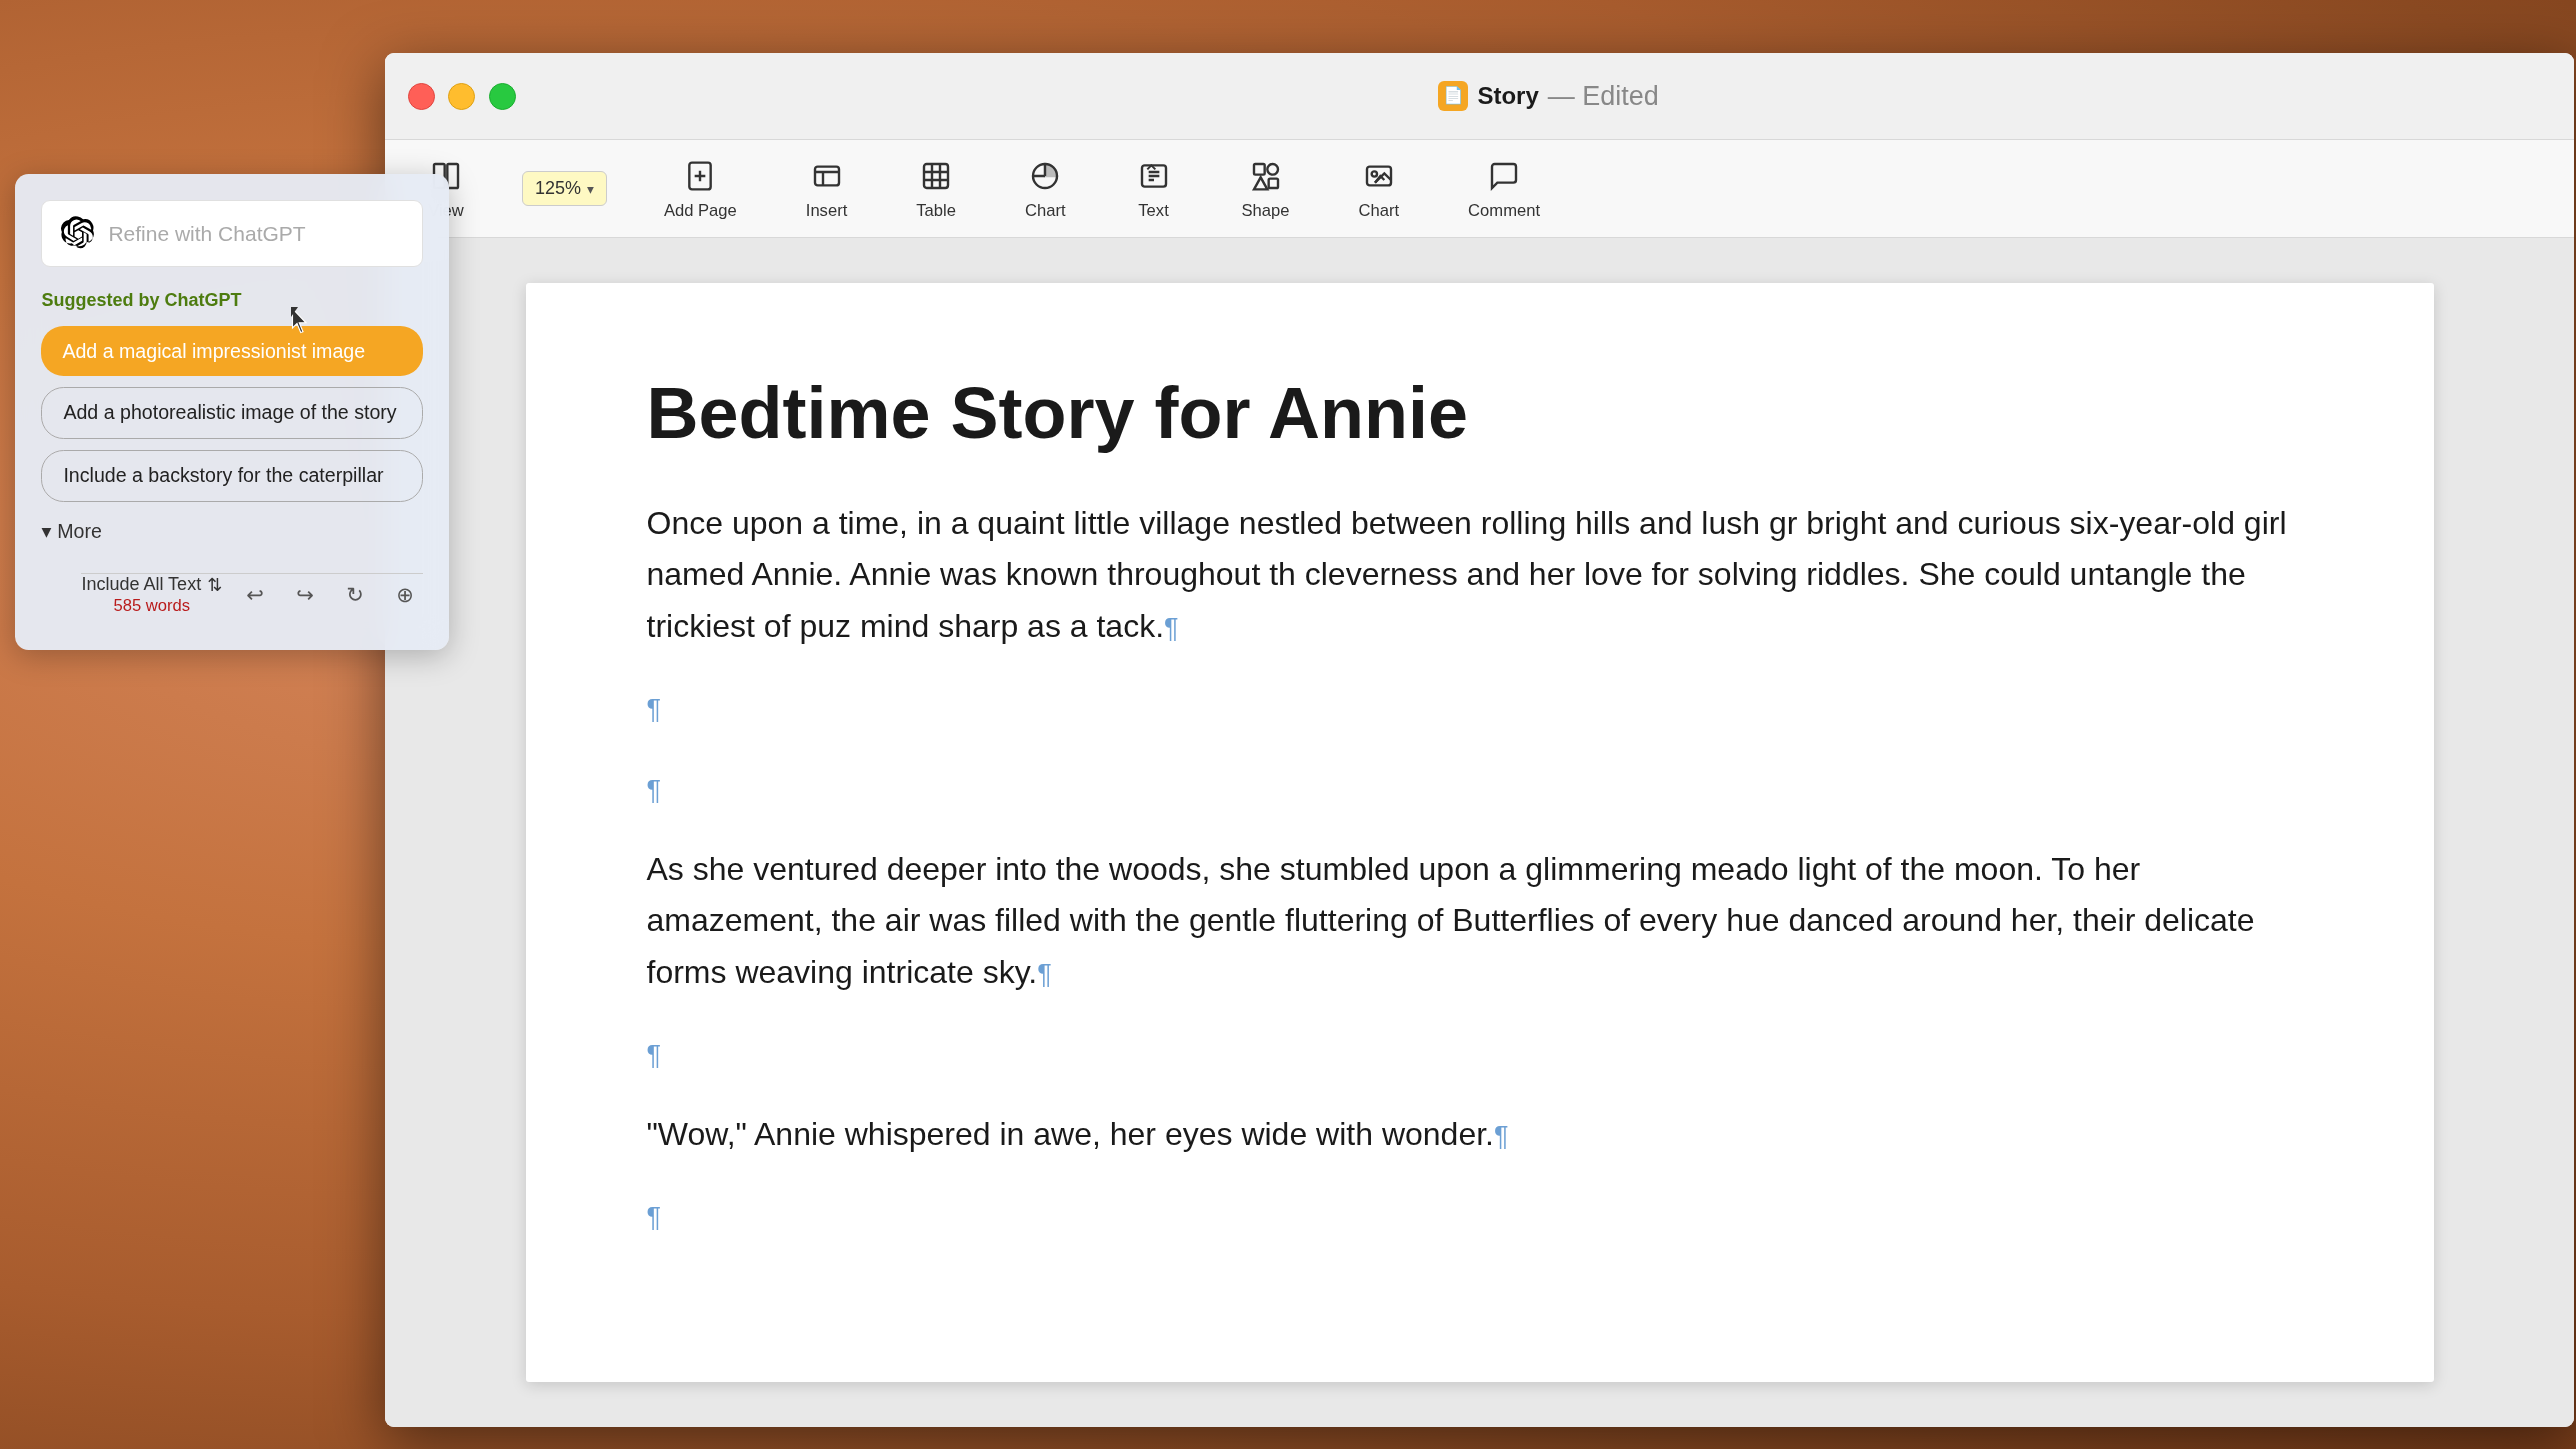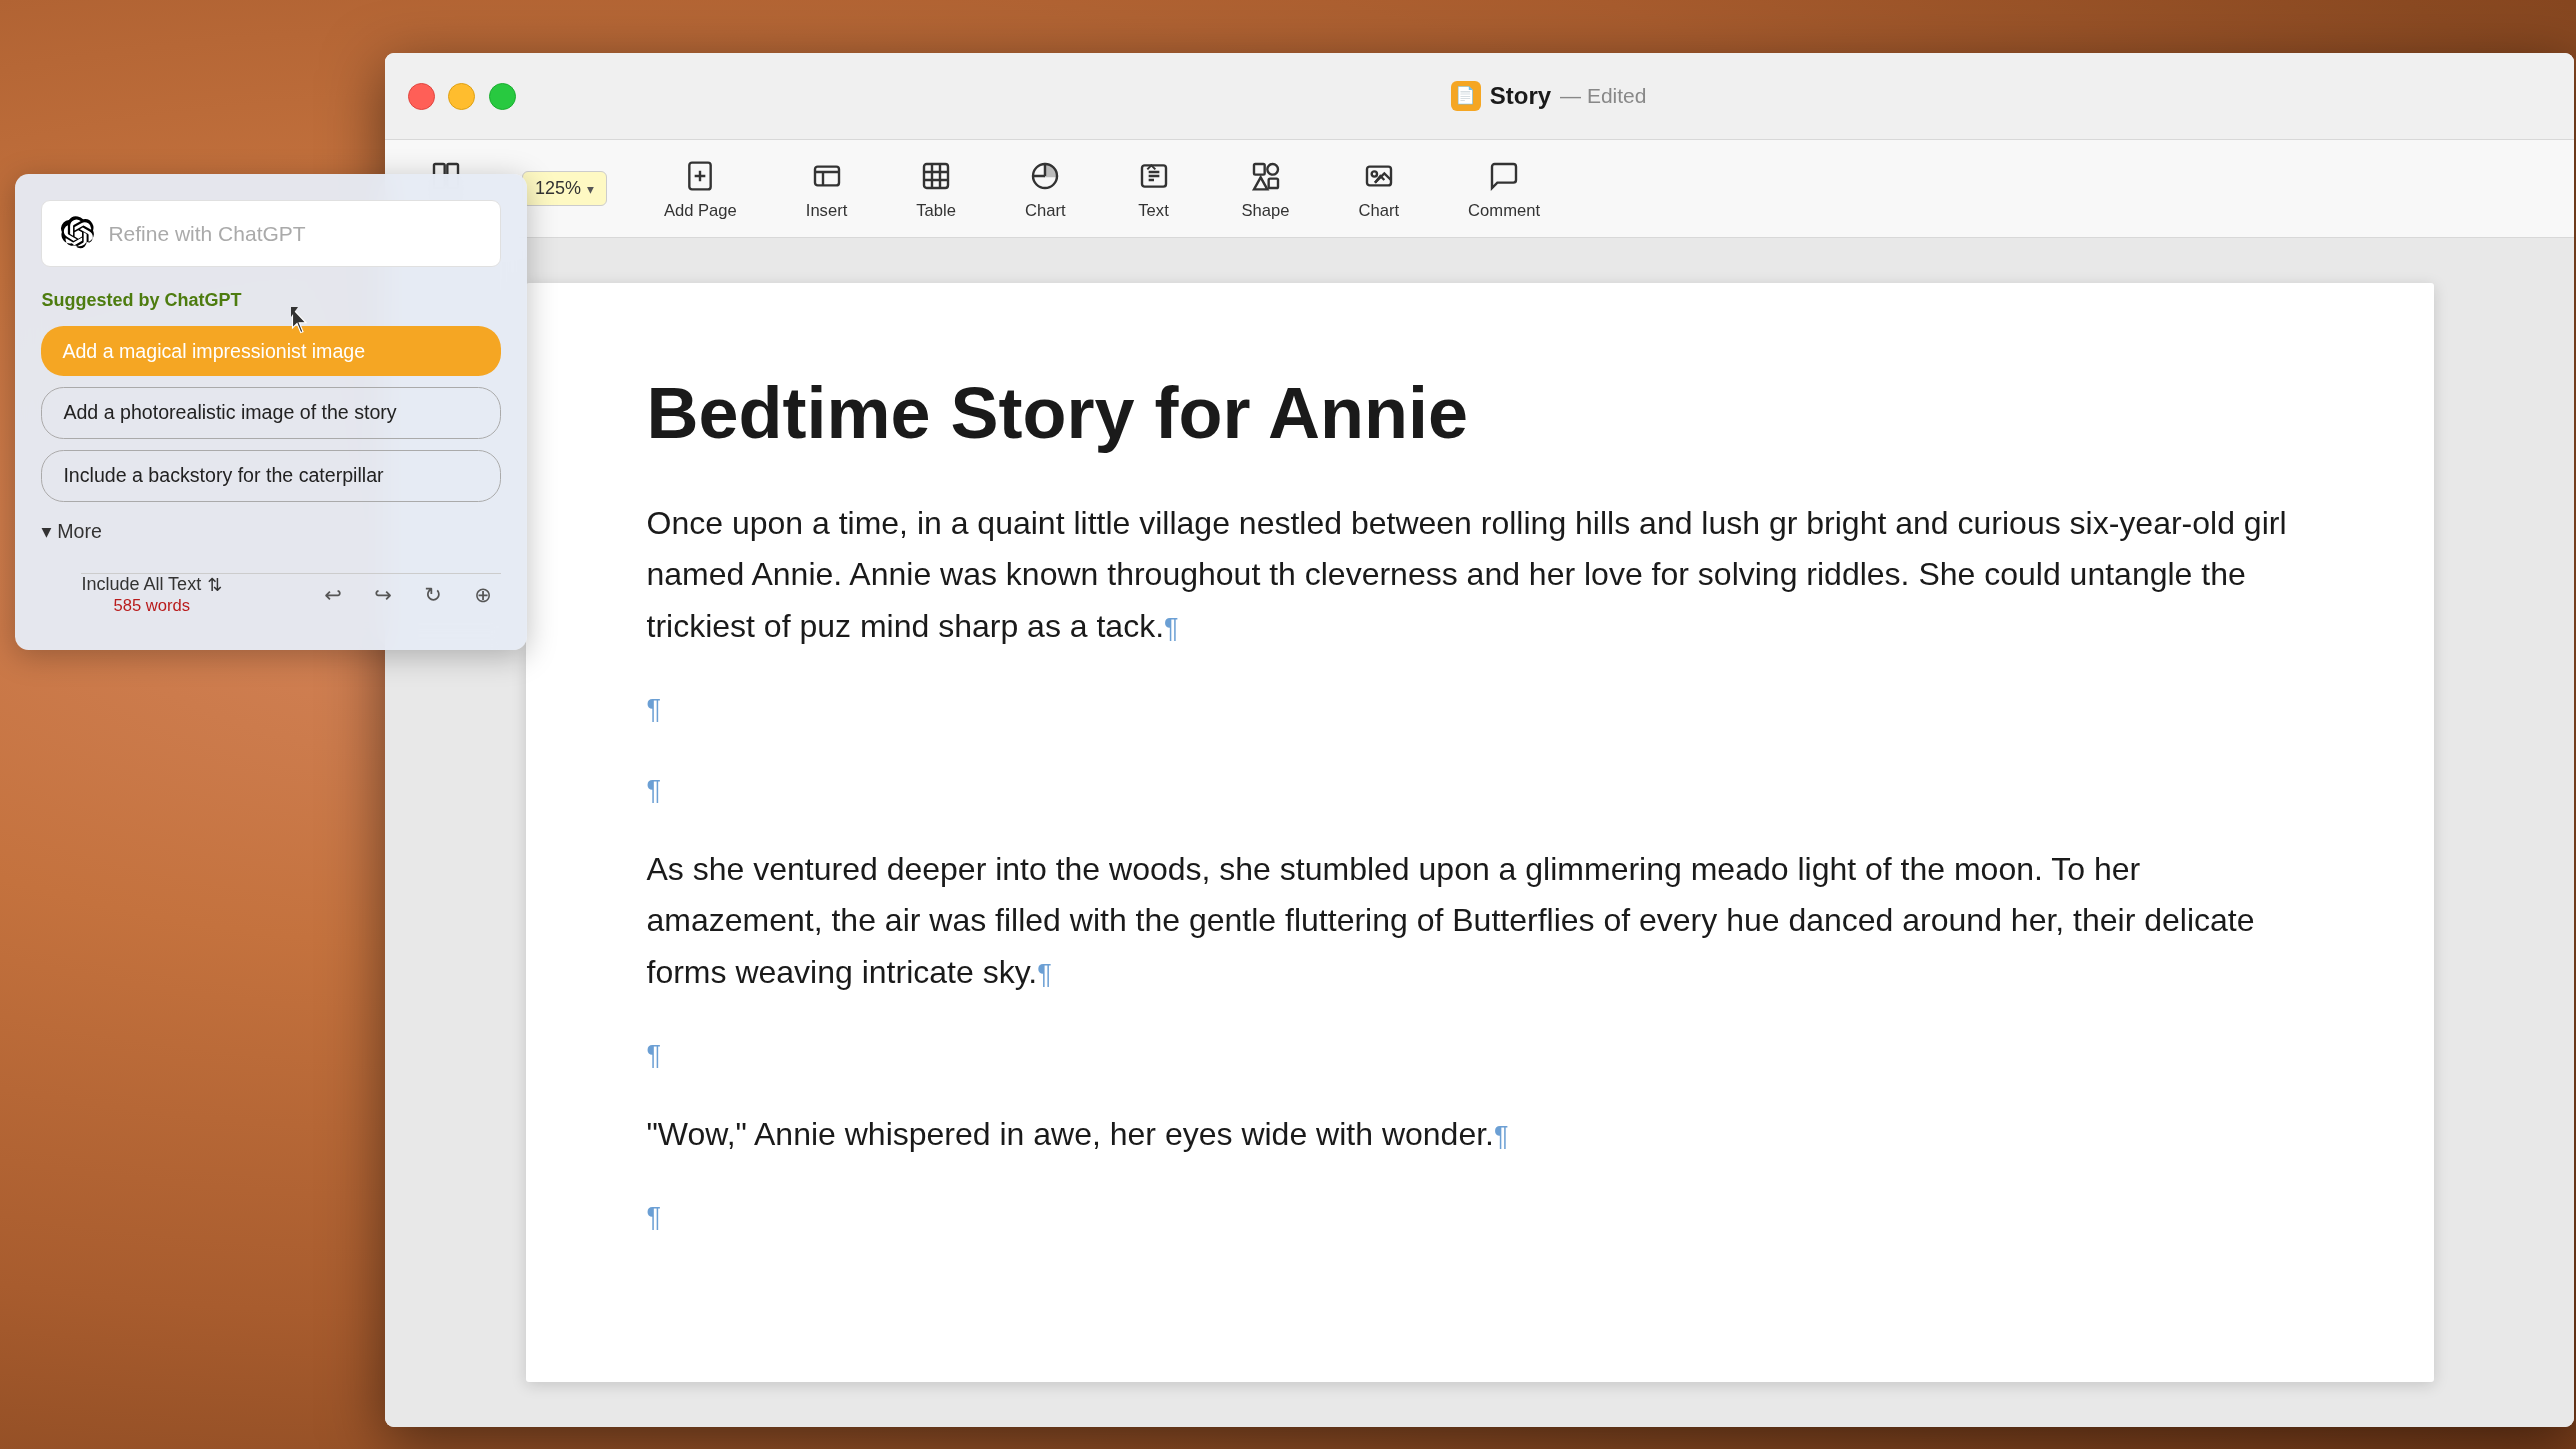--- a/index.html
+++ b/index.html
@@ -84,21 +84,21 @@
       font-size: 16.6px;
     }
 
     .title-text {
       font-size: 24px;
       font-weight: 600;
       color: #1a1a1a;
     }
 
     .title-edited {
-      font-size: 21px;
+      font-size: 27px;
       color: #888;
       font-weight: 400;
     }
 
     
     .toolbar {
       height: 98px;
       background: #f8f8f8;
       border-bottom: 0.8px solid #d8d8d8;
       display: flex;
@@ -197,21 +197,21 @@
     .para-mark {
       color: #6b9fd4;
       font-size: 27px;
     }
 
     
     .chatgpt-panel {
       position: absolute;
       left: 15px;
       top: 174px;
-      width: 512px;
+      width: 434px;
       background: rgba(230, 235, 245, 0.96);
       border-radius: 13.6px;
       box-shadow: 0 6px 30px rgba(0,0,0,0.25);
       padding: 26.4px 26.4px 34px 26.4px;
       z-index: 100;
       backdrop-filter: blur(15px);
     }
 
     .chatgpt-input-row {
       display: flex;

